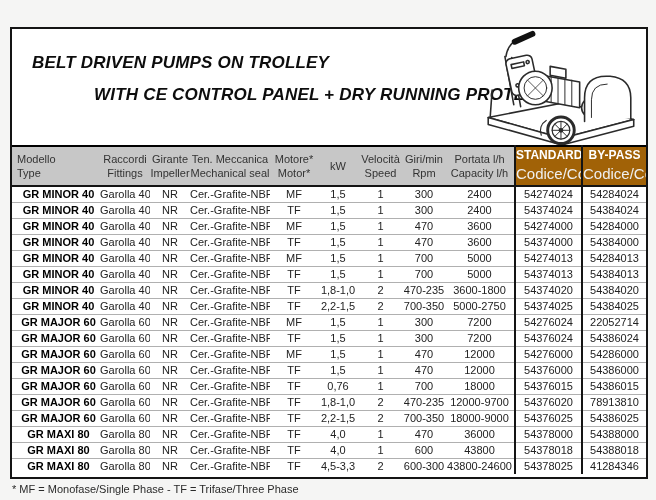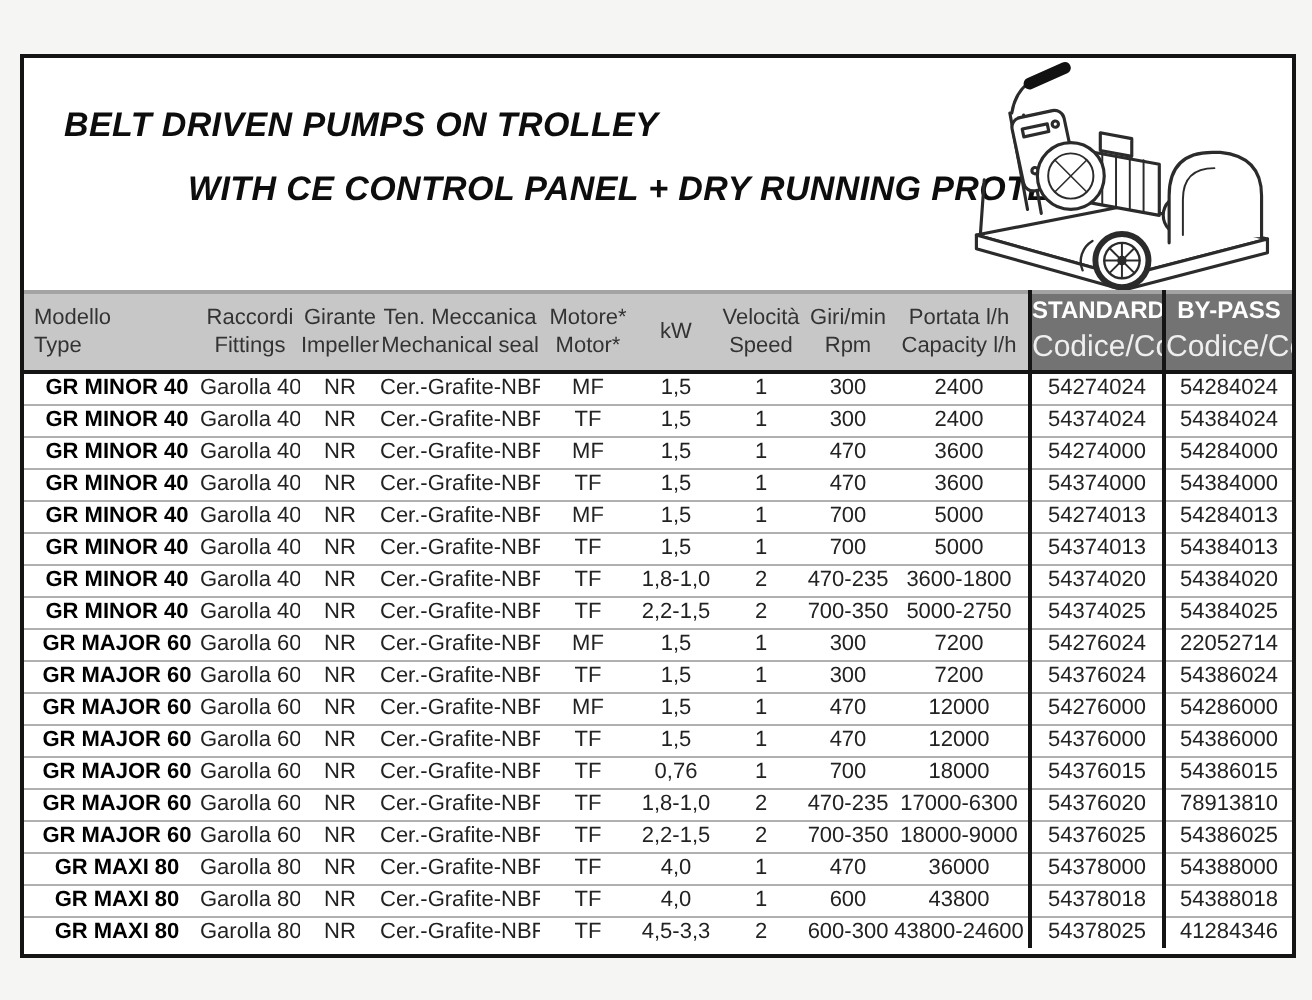--- a/index.html
+++ b/index.html
@@ -25,33 +25,33 @@
   .title-line2 {
     position:absolute; left:70px; top:56px;
     font-size:17px; font-weight:bold; font-style:italic; letter-spacing:.2px; color:#0d0d0d;
     white-space:nowrap;
   }
   .pump-illu { position:absolute; top:0px; right:3px; width:168px; height:118px; }
 
   table.spec {
     position:absolute; left:0; top:116px; width:634px;
     border-collapse:collapse; table-layout:fixed;
-    border-top:2px solid #a3a3a3;
+    border-top:2px solid #000000;
   }
   table.spec th, table.spec td {
     overflow:hidden; white-space:nowrap; text-align:center; vertical-align:middle;
   }
   table.spec thead th {
     background:#c7c7c7; color:#333; font-weight:normal;
     font-size:11px; line-height:1.3; height:40px;
     border-bottom:2px solid #141414;
   }
   table.spec thead th.c-model { text-align:left; padding-left:5px; }
   table.spec thead th.c-code {
-    background:#737373; color:#ffffff;
+    background:#a16207; color:#ffffff;
     border-left:2px solid #141414;
   }
   table.spec thead th.c-code .h1 { font-weight:bold; font-size:12px; display:block; }
   table.spec thead th.c-code .h2 { font-size:15px; color:#efefef; display:block; }
   table.spec thead th .h1, table.spec thead th .h2 { display:block; }
   table.spec tbody td {
     font-size:11px; height:16px; color:#222;
     border-top:1px solid #b0b0b0; background:#fff;
   }
   table.spec tbody td.c-model { text-align:center; padding-left:5px; font-weight:bold; color:#000; }
@@ -368,21 +368,21 @@
           </tr>
           <tr>
             <td class="c-model">GR MAJOR 60</td>
             <td>Garolla 60</td>
             <td>NR</td>
             <td>Cer.-Grafite-NBR</td>
             <td>TF</td>
             <td>1,8-1,0</td>
             <td>2</td>
             <td>470-235</td>
-            <td>17000-6300</td>
+            <td>12000-9700</td>
             <td class="c-code">54376020</td>
             <td class="c-code">78913810</td>
           </tr>
           <tr>
             <td class="c-model">GR MAJOR 60</td>
             <td>Garolla 60</td>
             <td>NR</td>
             <td>Cer.-Grafite-NBR</td>
             <td>TF</td>
             <td>2,2-1,5</td>
@@ -429,13 +429,14 @@
             <td>600-300</td>
             <td>43800-24600</td>
             <td class="c-code">54378025</td>
             <td class="c-code">41284346</td>
           </tr>
         </tbody>
     </table>
 
   </div>
 
+  <div class="footnote">* MF = Monofase/Single Phase - TF = Trifase/Three Phase</div>
 </div>
 
 </body></html>

